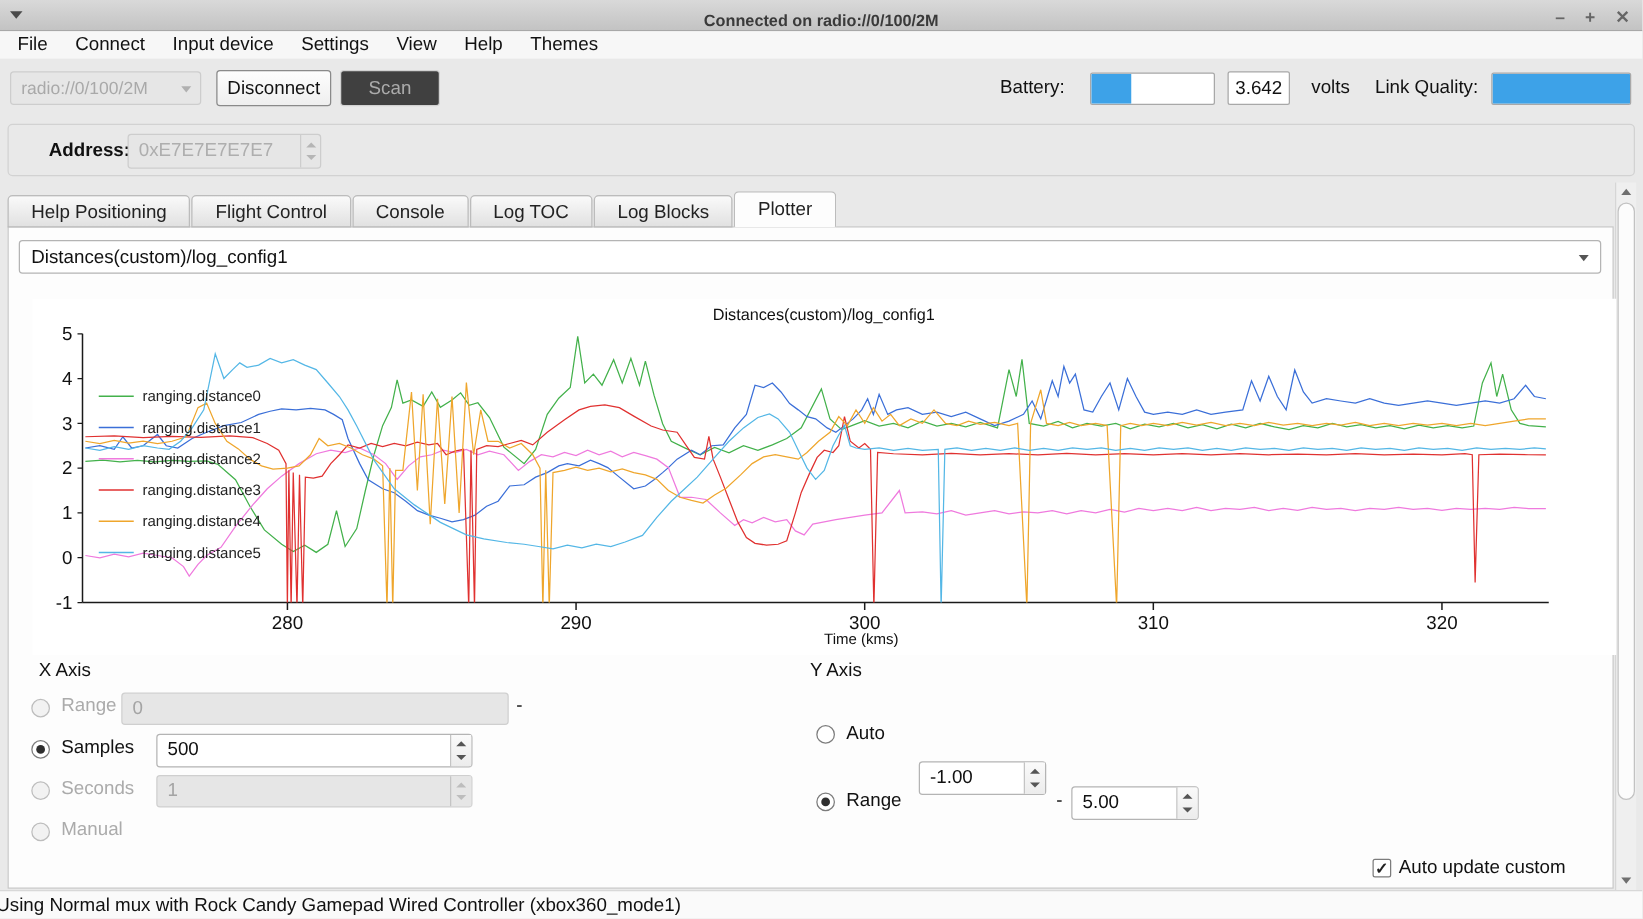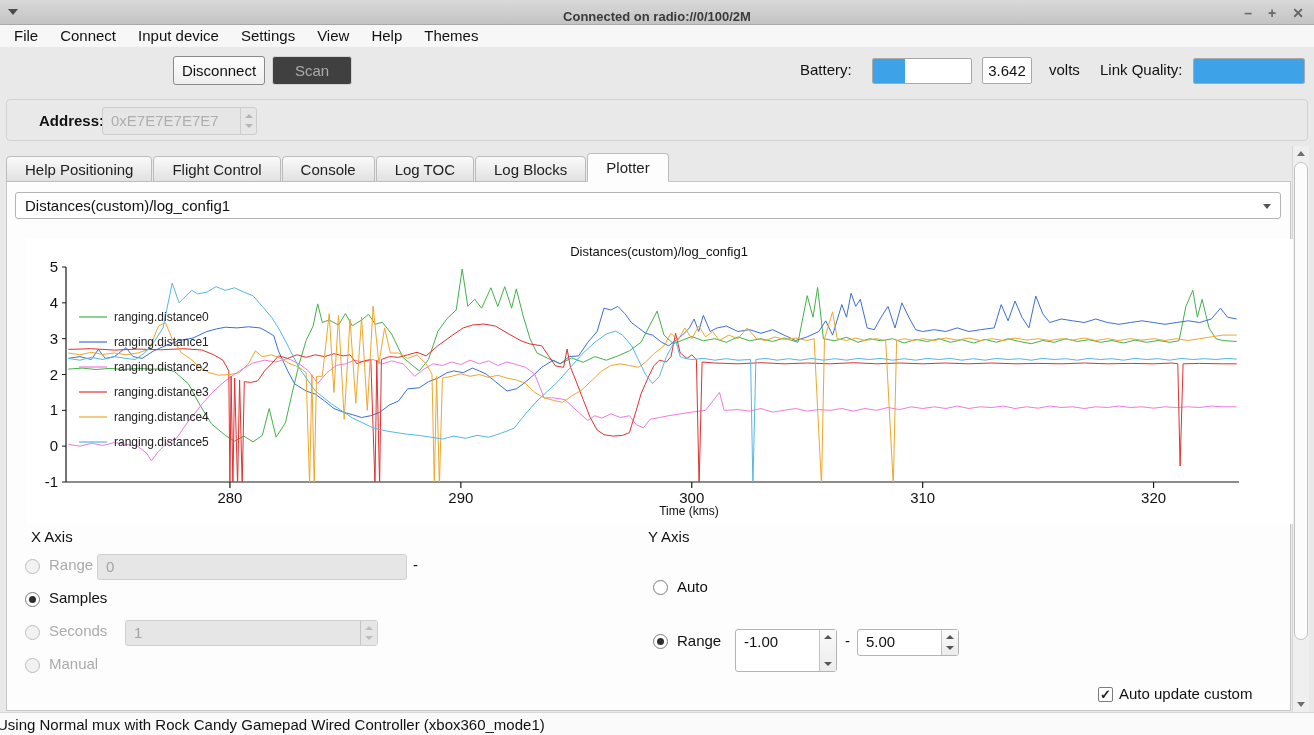--- a/index.html
+++ b/index.html
@@ -111,20 +111,24 @@
   <span class="mitem">File</span>
   <span class="mitem">Connect</span>
   <span class="mitem">Input device</span>
   <span class="mitem">Settings</span>
   <span class="mitem">View</span>
   <span class="mitem">Help</span>
   <span class="mitem">Themes</span>
 </div>
 
 <div class="toolbar">
+  <div class="uri-combo">
+    <span>radio://0/100/2M</span>
+    <span class="arr"></span>
+  </div>
   <div class="btn btn-disconnect">Disconnect</div>
   <div class="btn btn-scan">Scan</div>
 
   <span class="tb-label" style="left:800px;">Battery:</span>
   <div class="progress" style="left:872px; width:100px;">
     <div class="fill" style="width: 33%; background: rgb(61, 162, 232);"></div>
   </div>
   <div class="value-box">3.642</div>
   <span class="tb-label" style="left:1049px;">volts</span>
   <span class="tb-label" style="left:1100px;">Link Quality:</span>
@@ -219,20 +223,27 @@
 
   <span class="axis-title" style="left:24px; top:346px;">X Axis</span>
 
   <span class="radio dis" style="left:18px; top:377px;"></span>
   <span class="ctl-label dis" style="left:42px; top:374px;">Range</span>
   <div class="field dis" style="left:90px; top:372px; width:310px;"><span>0</span></div>
   <span class="dash" style="left:406px; top:374px;">-</span>
 
   <span class="radio checked" style="left:18px; top:410px;"></span>
   <span class="ctl-label" style="left:42px; top:407px;">Samples</span>
+  <div class="field" style="left:118px; top:405px; width:253px; height:27px;">
+    <span>500</span>
+    <span class="spin">
+        <i></i>
+        <b></b>
+      </span>
+  </div>
 
   <span class="radio dis" style="left:18px; top:443px;"></span>
   <span class="ctl-label dis" style="left:42px; top:440px;">Seconds</span>
   <div class="field dis" style="left:118px; top:438px; width:253px;">
     <span>1</span>
     <span class="spin">
         <i></i>
         <b></b>
       </span>
   </div>
@@ -240,21 +251,21 @@
   <span class="radio dis" style="left:18px; top:476px;"></span>
   <span class="ctl-label dis" style="left:42px; top:473px;">Manual</span>
 
   <span class="axis-title" style="left:641px; top:346px;">Y Axis</span>
 
   <span class="radio" style="left:646px; top:398px;"></span>
   <span class="ctl-label" style="left:670px; top:396px;">Auto</span>
 
   <span class="radio checked" style="left:646px; top:452px;"></span>
   <span class="ctl-label" style="left:670px; top:450px;">Range</span>
-  <div class="field" style="left:728px; top:447px; width:102px; height:43px;">
+  <div class="field" style="left:728px; top:427px; width:102px; height:27px;">
     <span>-1.00</span>
     <span class="spin">
         <i></i>
         <b></b>
       </span>
   </div>
   <span class="dash" style="left:838px; top:450px;">-</span>
   <div class="field" style="left:850px; top:447px; width:102px; height:27px;">
     <span>5.00</span>
     <span class="spin">

